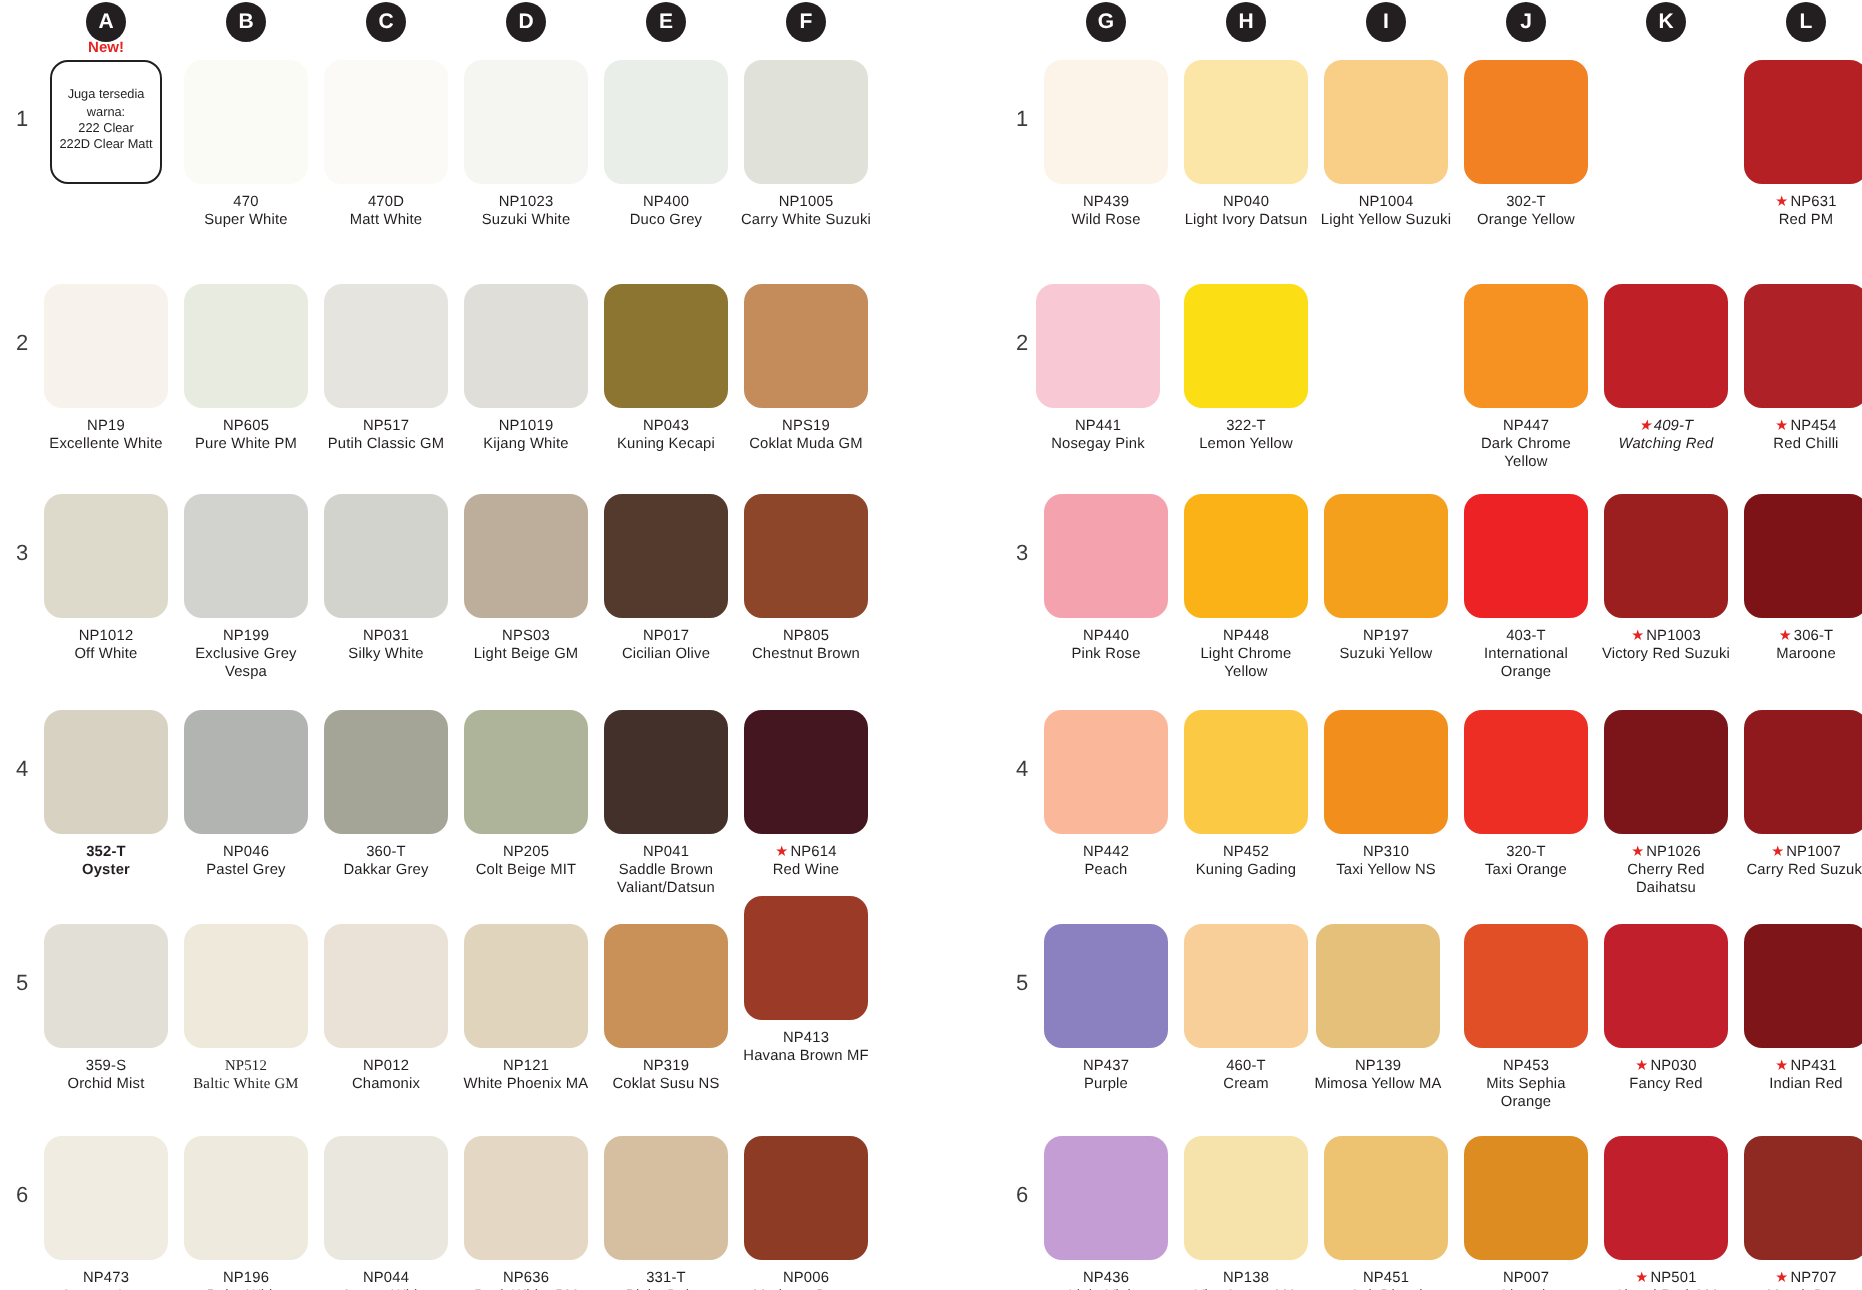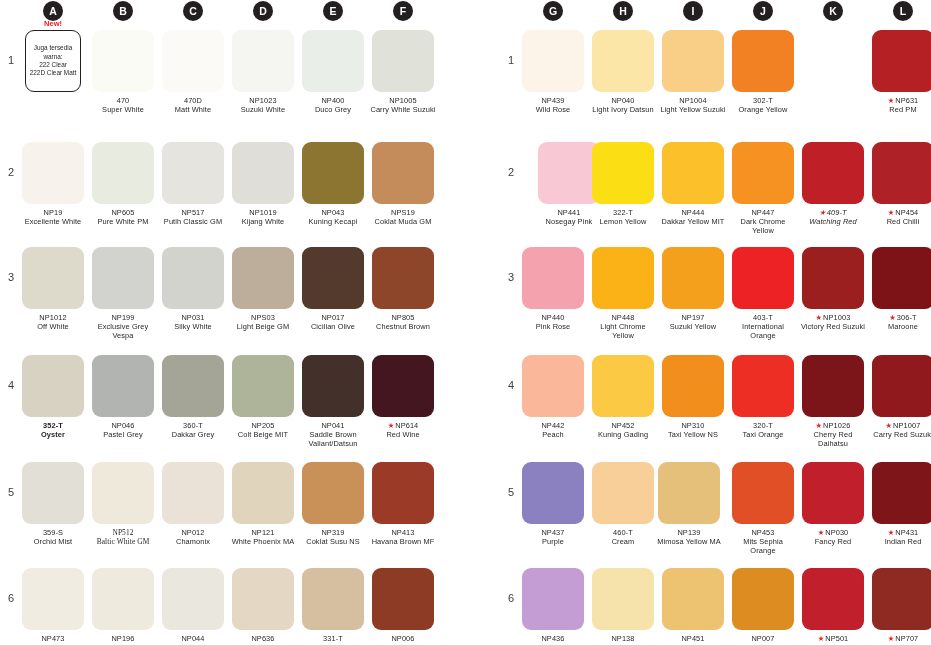--- a/index.html
+++ b/index.html
@@ -328,21 +328,21 @@
           <span class="nm">White Phoenix MA</span>
         </div>
       </div>
       <div class="cell" style="left: 300px; top: 462px;">
         <div class="chip" style="background: rgb(201, 145, 88);"></div>
         <div class="caption">
           <span class="code"><span>NP319</span></span>
           <span class="nm">Coklat Susu NS</span>
         </div>
       </div>
-      <div class="cell" style="left: 370px; top: 462px;">
+      <div class="cell" style="left: 370px; top: 448px;">
         <div class="chip" style="background: rgb(155, 59, 39);"></div>
         <div class="caption">
           <span class="code"><span>NP413</span></span>
           <span class="nm">Havana Brown MF</span>
         </div>
       </div>
       <div class="row-num" style="top: 592px;">6</div>
       <div class="cell" style="left: 20px; top: 568px;">
         <div class="chip" style="background: rgb(241, 236, 225);"></div>
         <div class="caption">
@@ -424,39 +424,32 @@
         </div>
       </div>
       <div class="cell" style="left: 370px; top: 30px;">
         <div class="chip" style="background: rgb(181, 32, 37);"></div>
         <div class="caption">
           <span class="code"><span class="star">★</span><span>NP631</span></span>
           <span class="nm">Red PM</span>
         </div>
       </div>
       <div class="row-num" style="top: 166px;">2</div>
-      <div class="cell" style="left: 36px; top: 142px;">
+      <div class="cell" style="left: 16px; top: 142px;">
         <div class="chip" style="background: rgb(248, 201, 212);"></div>
         <div class="caption">
           <span class="code"><span>NP441</span></span>
           <span class="nm">Nosegay Pink</span>
         </div>
       </div>
       <div class="cell" style="left: 90px; top: 142px;">
         <div class="chip" style="background: rgb(251, 222, 19);"></div>
         <div class="caption">
           <span class="code"><span>322-T</span></span>
           <span class="nm">Lemon Yellow</span>
-        </div>
-      </div>
-      <div class="cell" style="left: 160px; top: 142px;">
-        <div class="chip" style="background: rgb(251, 192, 42);"></div>
-        <div class="caption">
-          <span class="code"><span>NP444</span></span>
-          <span class="nm">Dakkar Yellow MIT</span>
         </div>
       </div>
       <div class="cell" style="left: 230px; top: 142px;">
         <div class="chip" style="background: rgb(245, 146, 34);"></div>
         <div class="caption">
           <span class="code"><span>NP447</span></span>
           <span class="nm">Dark Chrome Yellow</span>
         </div>
       </div>
       <div class="cell" style="left: 300px; top: 142px; font-style: italic;">

